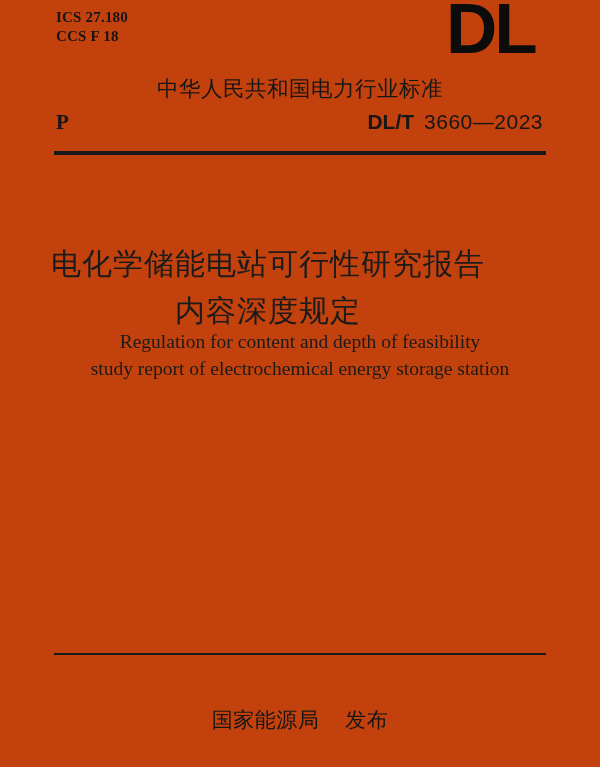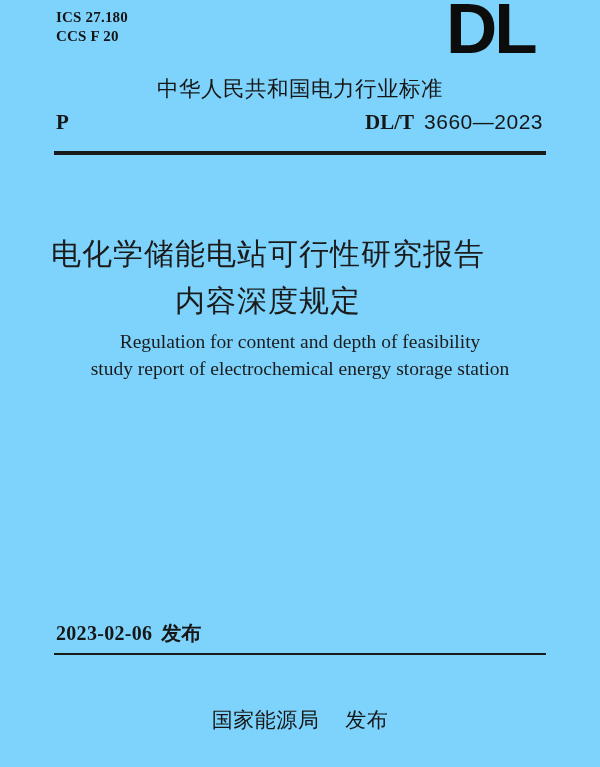--- a/index.html
+++ b/index.html
@@ -5,21 +5,21 @@
   html, body {
     margin: 0;
     padding: 0;
     background: #e8e8e8;
   }
   .page {
     position: relative;
     width: 600px;
     height: 767px;
     margin: 0 auto;
-    background: #7dd3fc;
+    background: #c2410c;
     overflow: hidden;
     color: #161616;
   }
   .abs { position: absolute; }
 
   .ics-block {
     left: 56px; top: 8px;
     font-family: "Liberation Serif", serif;
     font-weight: bold;
     font-size: 15px;
@@ -52,21 +52,21 @@
     font-weight: bold;
     font-size: 21px;
   }
 
   .standard-number {
     right: 57px; top: 110px;
     font-size: 21px;
     white-space: nowrap;
   }
   .standard-number .prefix {
-    font-family: Liberation Serif, serif;
+    font-family: Liberation Sans, sans-serif;
     font-weight: bold;
     margin-right: 10px;
   }
   .standard-number .number {
     font-family: "Liberation Sans", sans-serif;
     font-weight: normal;
     letter-spacing: 0.5px;
   }
 
   .rule-thick {
@@ -76,20 +76,21 @@
   }
 
   .title-cn {
     left: 0; width: 536px;
     text-align: center;
     font-family: "Liberation Serif", serif;
     font-weight: normal;
     font-size: 30px;
     letter-spacing: 1px;
     color: #1b1b1b;
+    margin-top: 10px;
   }
   .title-cn.line1 { top: 234px; }
   .title-cn.line2 { top: 281px; }
 
   .title-en {
     left: 0; width: 600px;
     text-align: center;
     font-family: "Liberation Serif", serif;
     font-weight: normal;
     font-size: 19.5px;
@@ -134,21 +135,21 @@
   }
   .publisher-row .gap { display: inline-block; width: 26px; }
 </style>
 </head>
 <body>
 
 <div class="page">
 
   <div class="abs ics-block">
     <div>ICS 27.180</div>
-    <div>CCS F 20</div>
+    <div>CCS F 18</div>
   </div>
 
   <div class="abs dl-logo">DL</div>
 
   <div class="abs standard-type">中华人民共和国电力行业标准</div>
 
   <div class="abs doc-class">P</div>
 
   <div class="abs standard-number">
     <span class="prefix">DL/T</span><span class="number">3660—2023</span>
@@ -156,23 +157,20 @@
 
   <div class="abs rule-thick"></div>
 
   <div class="abs title-cn line1">电化学储能电站可行性研究报告</div>
   <div class="abs title-en line1">Regulation for content and depth of feasibility</div>
 
   <div class="abs title-cn line2">内容深度规定</div>
   <div class="abs title-en line2">study report of electrochemical energy storage station</div>
 
   <div class="abs date-row">
-    <span>
-      <span class="date-num">2023-02-06</span><span class="date-label">发布</span>
-    </span>
   </div>
 
   <div class="abs rule-thin"></div>
 
   <div class="abs publisher-row">
     <span>国家能源局</span><span class="gap"></span><span>发布</span>
   </div>
 
 </div>
 

